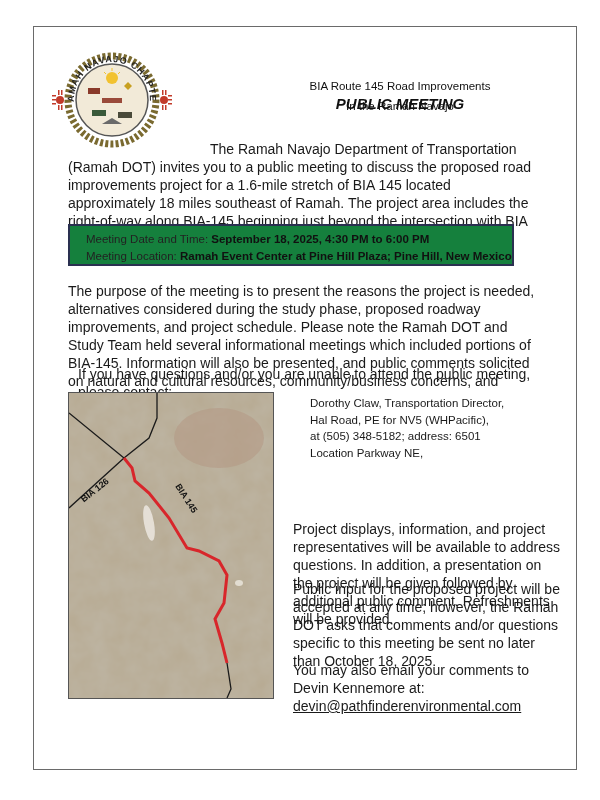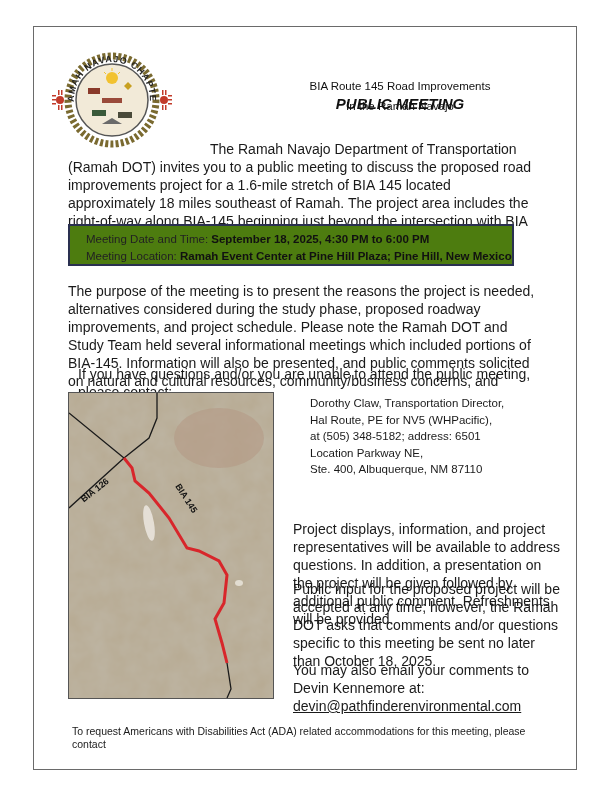--- a/index.html
+++ b/index.html
@@ -18,21 +18,21 @@
       font-weight: bold; font-style: italic; font-size: 15px; color: #111; margin-top: 40px;
     }
     .subtitle { left: 250px; width: 300px; text-align: center; font-weight: normal; font-size: 11.5px; color: #111; }
     .sub1 { top: 80px; }
     .sub2 { top: 100px; }
     .para { font-size: 14px; line-height: 18px; color: #1a1a1a; }
     .intro { left: 68px; top: 140px; width: 470px; }
     .intro .indent { display: inline-block; width: 142px; }
     .info-box {
       left: 68px; top: 224px; width: 446px; height: 42px; box-sizing: border-box;
-      border: 2px solid #2a3050; background: #4d7c0f; padding: 5px 0 0 16px;
+      border: 2px solid #2a3050; background: #15803d; padding: 5px 0 0 16px;
       font-size: 11.5px; line-height: 17px;
     }
     .info-box .lbl { color: #222; }
     .info-box .val { font-weight: bold; color: #111; }
     .purpose { left: 68px; top: 282px; width: 475px; }
     .ifq { left: 70px; top: 365px; width: 470px; margin-left: 8px; }
     .map {
       left: 68px; top: 392px; width: 206px; height: 307px; box-sizing: border-box;
       border: 1px solid #555;
     }
@@ -144,29 +144,27 @@
 
     <polyline points="55,65 63,75 66,88 80,100 100,125 118,155 130,158 150,168 158,182 155,210 146,226 153,250 158,270" fill="none" stroke="#d8262b" stroke-width="3"></polyline>
     <polyline points="158,270 162,296 158,305" fill="none" stroke="#1a1a1a" stroke-width="1.3"></polyline>
     <text x="6" y="96" font-family="'Liberation Sans', sans-serif" font-size="9" font-weight="bold" fill="#111" transform="rotate(-38 30 90)">BIA 126</text>
     <text x="98" y="102" font-family="'Liberation Sans', sans-serif" font-size="9" font-weight="bold" fill="#111" transform="rotate(57 110 105)">BIA 145</text>
   </svg>
 </div>
 
 <div class="abs contacts">
   <div>Dorothy Claw, Transportation Director,</div>
-  <div>Hal Route, PE for NV5 (WHPacific),</div>
+  <div>Hal Road, PE for NV5 (WHPacific),</div>
   <div>at (505) 348-5182; address: 6501</div>
   <div>Location Parkway NE,</div>
-  <div>Ste. 400, Albuquerque, NM 87110</div>
 </div>
 
 <div class="abs para displays">Project displays, information, and project representatives will be available to address questions. In addition, a presentation on the project will be given followed by additional public comment. Refreshments will be provided.</div>
 <div class="abs para public-input">Public input for the proposed project will be accepted at any time; however, the Ramah DOT asks that comments and/or questions  specific to this meeting be sent no later than October 18, 2025.</div>
 
 <div class="abs para email">
   <span>You may also email your comments to Devin Kennemore at:</span>
   <a>devin@pathfinderenvironmental.com</a>
 </div>
 
 <div class="abs ada">
-  <div>To request Americans with Disabilities Act (ADA) related accommodations for this meeting, please contact</div>
 </div>
 
 </body></html>

